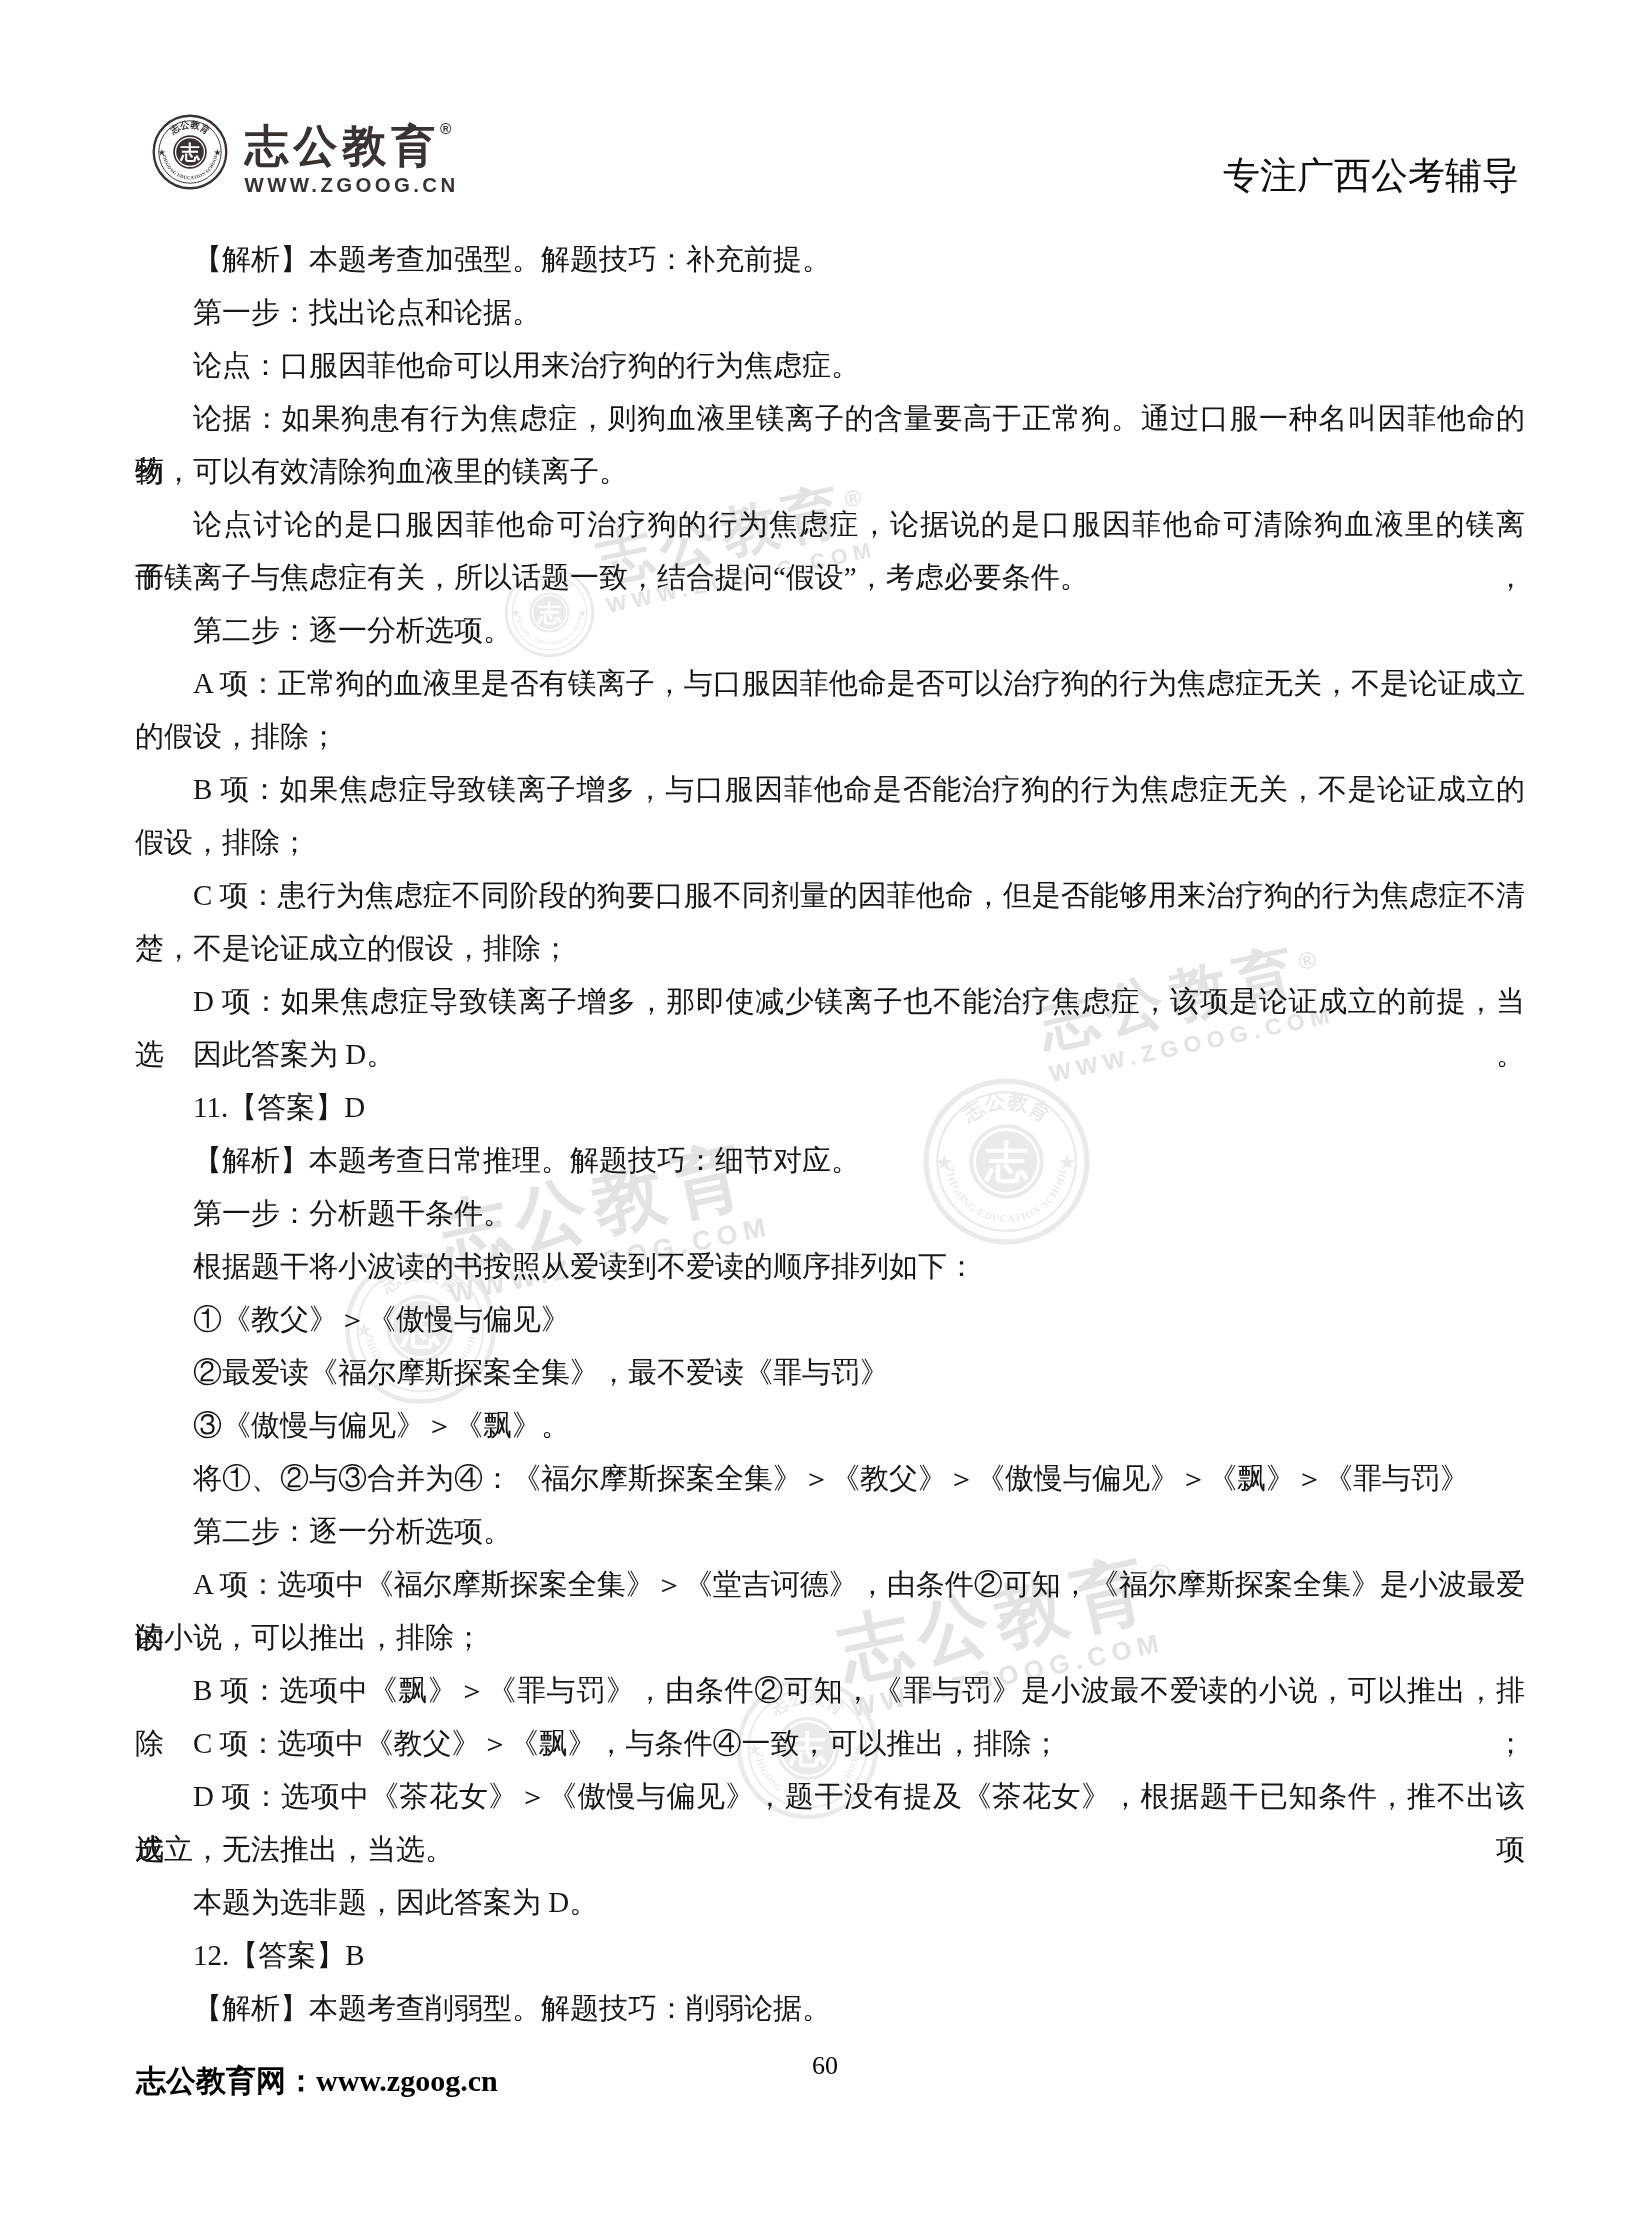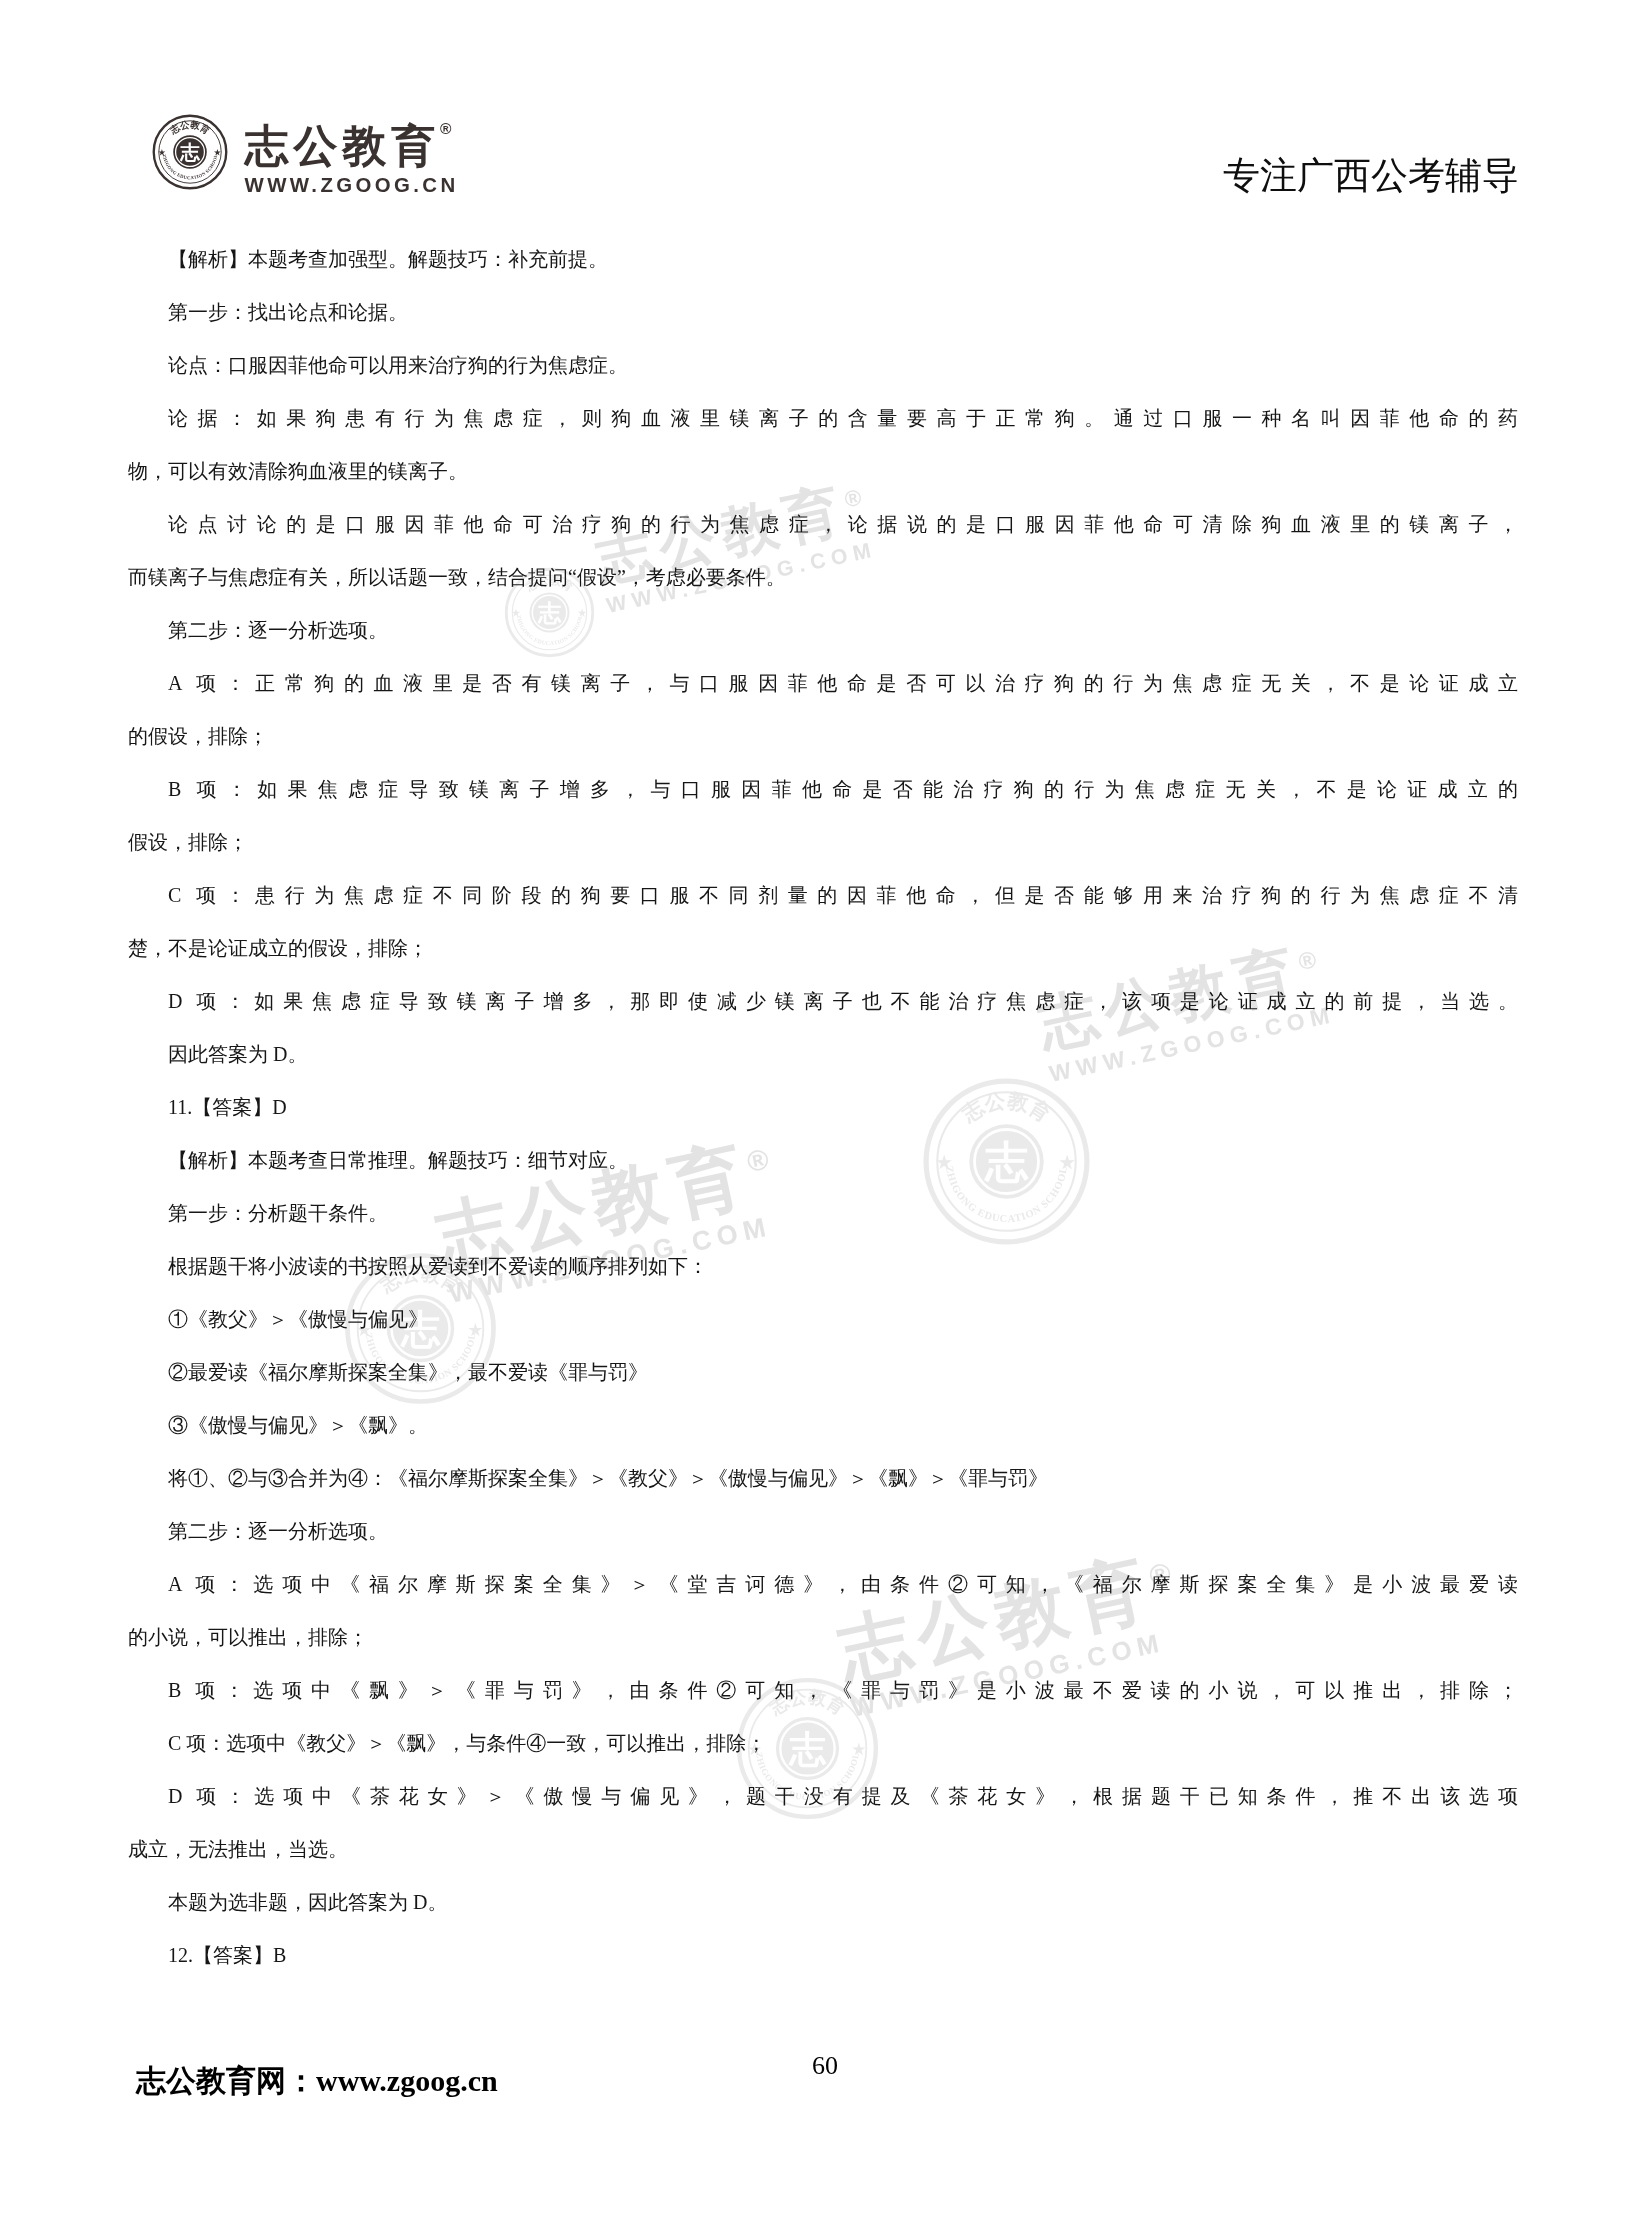--- a/index.html
+++ b/index.html
@@ -40,21 +40,21 @@
   
   .logo{position:absolute;left:151px;top:113px;display:flex;gap:15.5px;z-index:3;color:#3a3230;}
   .logo-seal{width:78px;height:78px;color:#3a3230;flex:0 0 auto;}
   .logo-textcol{margin-top:7.8px;}
   .logo-name{font-family:"Liberation Sans","DejaVu Sans",sans-serif;font-weight:900;font-size:44px;line-height:1;letter-spacing:4.9px;white-space:nowrap;}
   .logo-name sup{font-size:15.5px;vertical-align:27px;letter-spacing:0;}
   .logo-url{font-family:"Liberation Sans","DejaVu Sans",sans-serif;font-weight:600;font-size:20.4px;letter-spacing:3.4px;margin-top:5.8px;white-space:nowrap;}
   .tagline{position:absolute;right:132px;top:151px;z-index:3;font-size:37px;font-weight:normal;color:#0e0e0e;white-space:nowrap;}
 
   
-  .content{position:absolute;left:128px;top:233px;width:1390px;z-index:2;font-size:20px;}
+  .content{position:absolute;left:135px;top:233px;width:1390px;z-index:2;font-size:29px;}
   .line{height:53px;line-height:53px;white-space:nowrap;}
   .line.indent{text-indent:2em;}
   .line.full{white-space:normal;text-align:justify;text-align-last:justify;}
 
   
   .footer-site{position:absolute;left:136px;top:2061px;z-index:3;font-size:30px;font-weight:bold;color:#000;white-space:nowrap;}
   .pagenum{position:absolute;left:767px;top:2051px;width:116px;text-align:center;z-index:3;font-size:26px;color:#000000;}
 
   .svgdefs{position:absolute;width:0;height:0;overflow:hidden;}
 </style>
@@ -162,20 +162,21 @@
     <div class="line indent">将①、②与③合并为④：《福尔摩斯探案全集》＞《教父》＞《傲慢与偏见》＞《飘》＞《罪与罚》</div>
     <div class="line indent">第二步：逐一分析选项。</div>
     <div class="line indent full">A 项：选项中《福尔摩斯探案全集》＞《堂吉诃德》，由条件②可知，《福尔摩斯探案全集》是小波最爱读</div>
     <div class="line">的小说，可以推出，排除；</div>
     <div class="line indent full">B 项：选项中《飘》＞《罪与罚》，由条件②可知，《罪与罚》是小波最不爱读的小说，可以推出，排除；</div>
     <div class="line indent">C 项：选项中《教父》＞《飘》，与条件④一致，可以推出，排除；</div>
     <div class="line indent full">D 项：选项中《茶花女》＞《傲慢与偏见》，题干没有提及《茶花女》，根据题干已知条件，推不出该选项</div>
     <div class="line">成立，无法推出，当选。</div>
     <div class="line indent">本题为选非题，因此答案为 D。</div>
     <div class="line indent">12.【答案】B</div>
+    <div class="line indent">【解析】本题考查削弱型。解题技巧：削弱论据。</div>
   </main>
 
   <footer>
     <div class="footer-site"><span>志公教育网：</span><span class="site-url">www.zgoog.cn</span></div>
     <div class="pagenum">60</div>
   </footer>
 
 </div>
 
 

